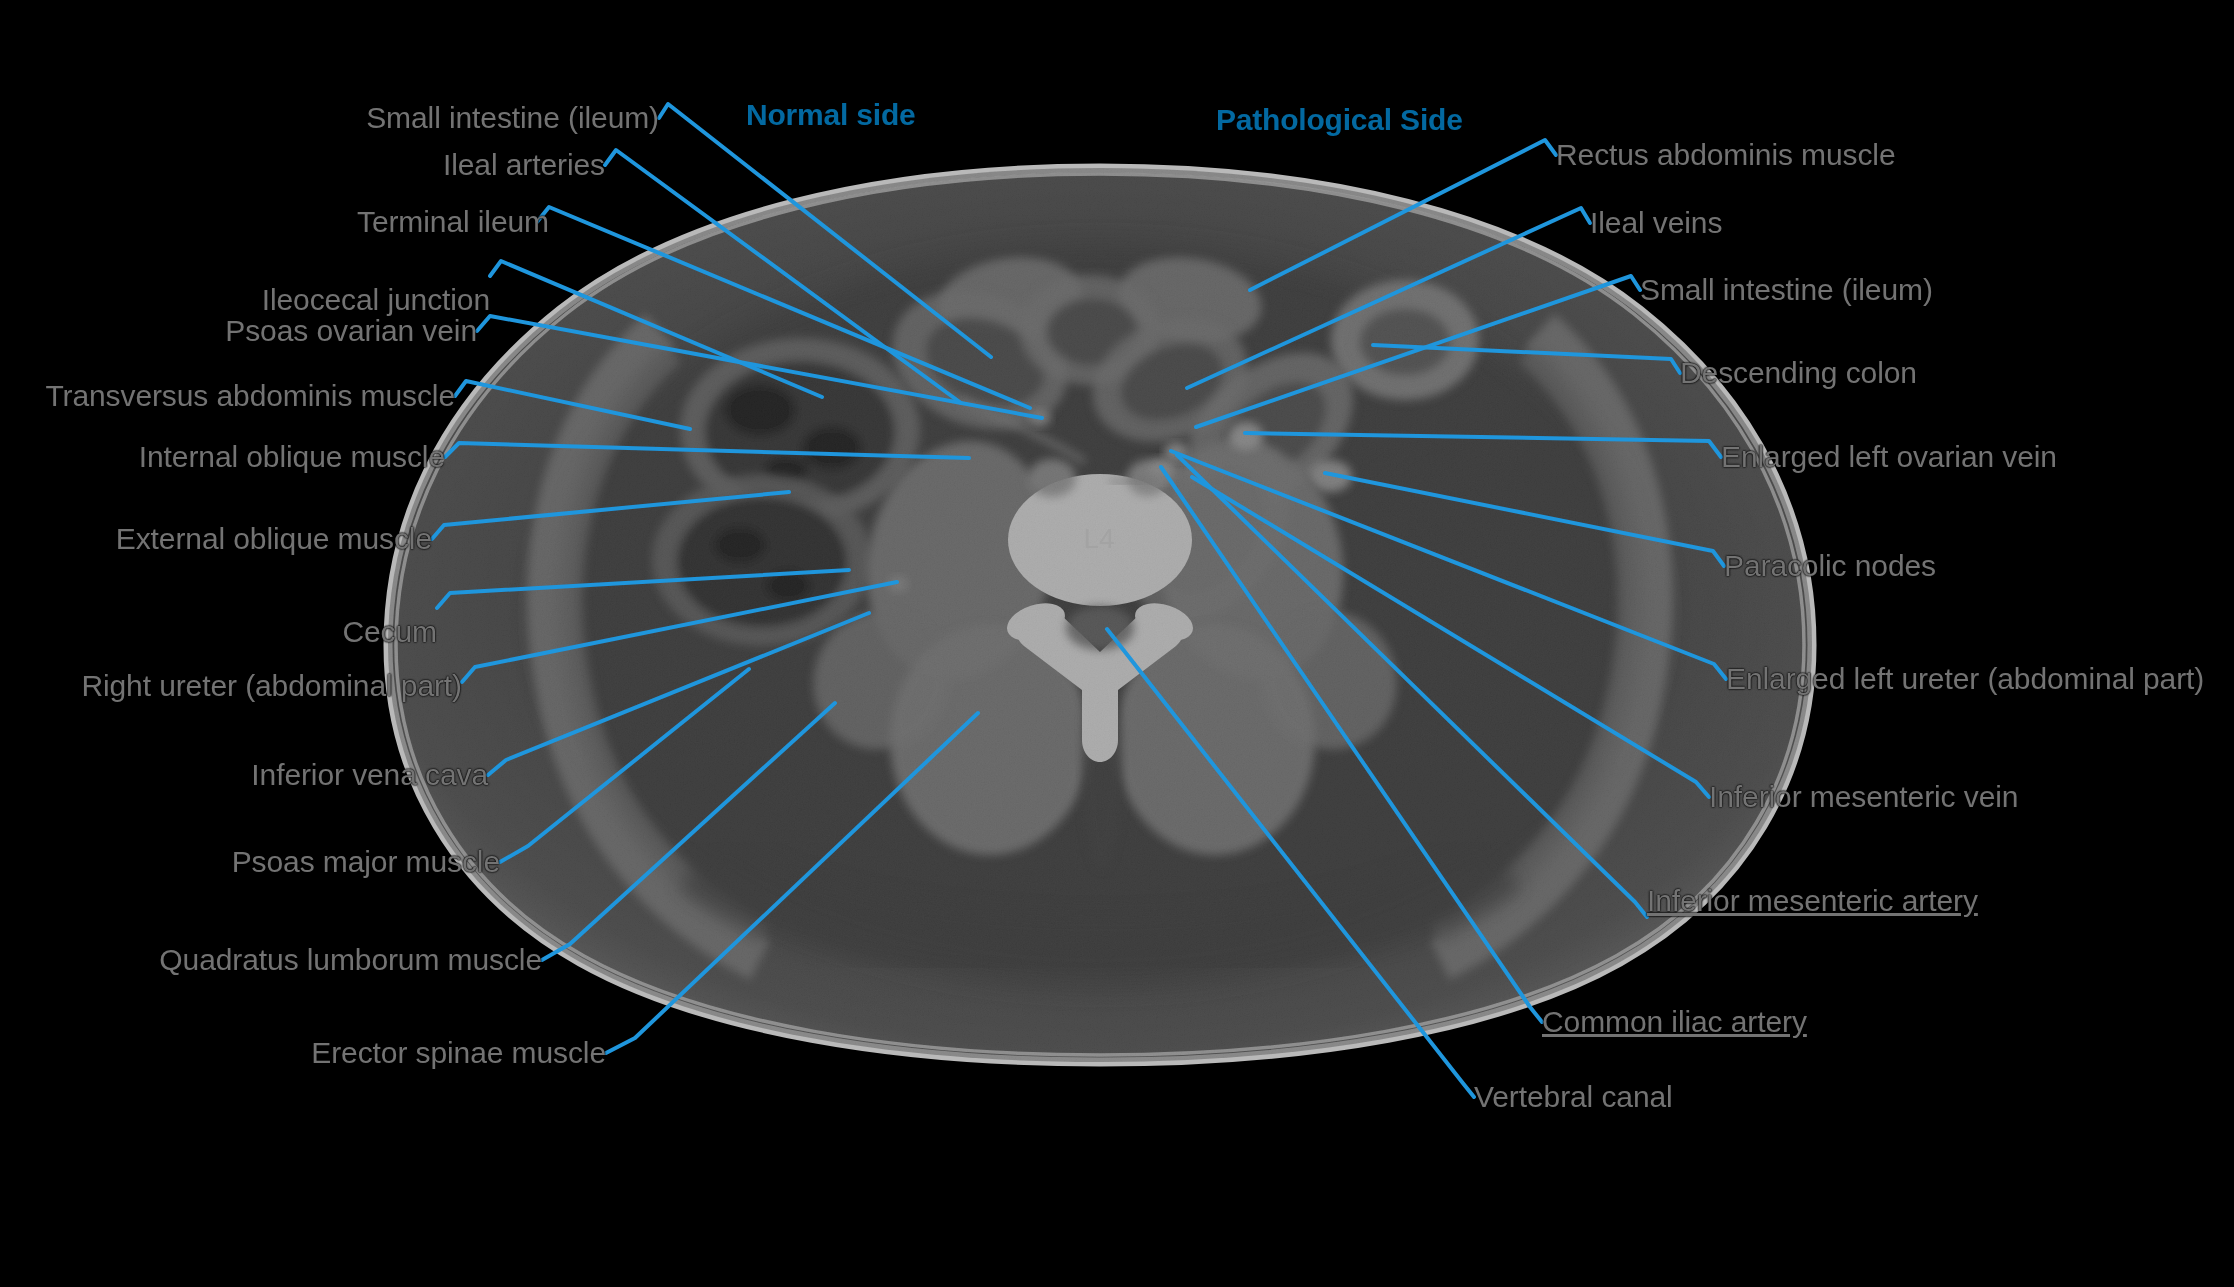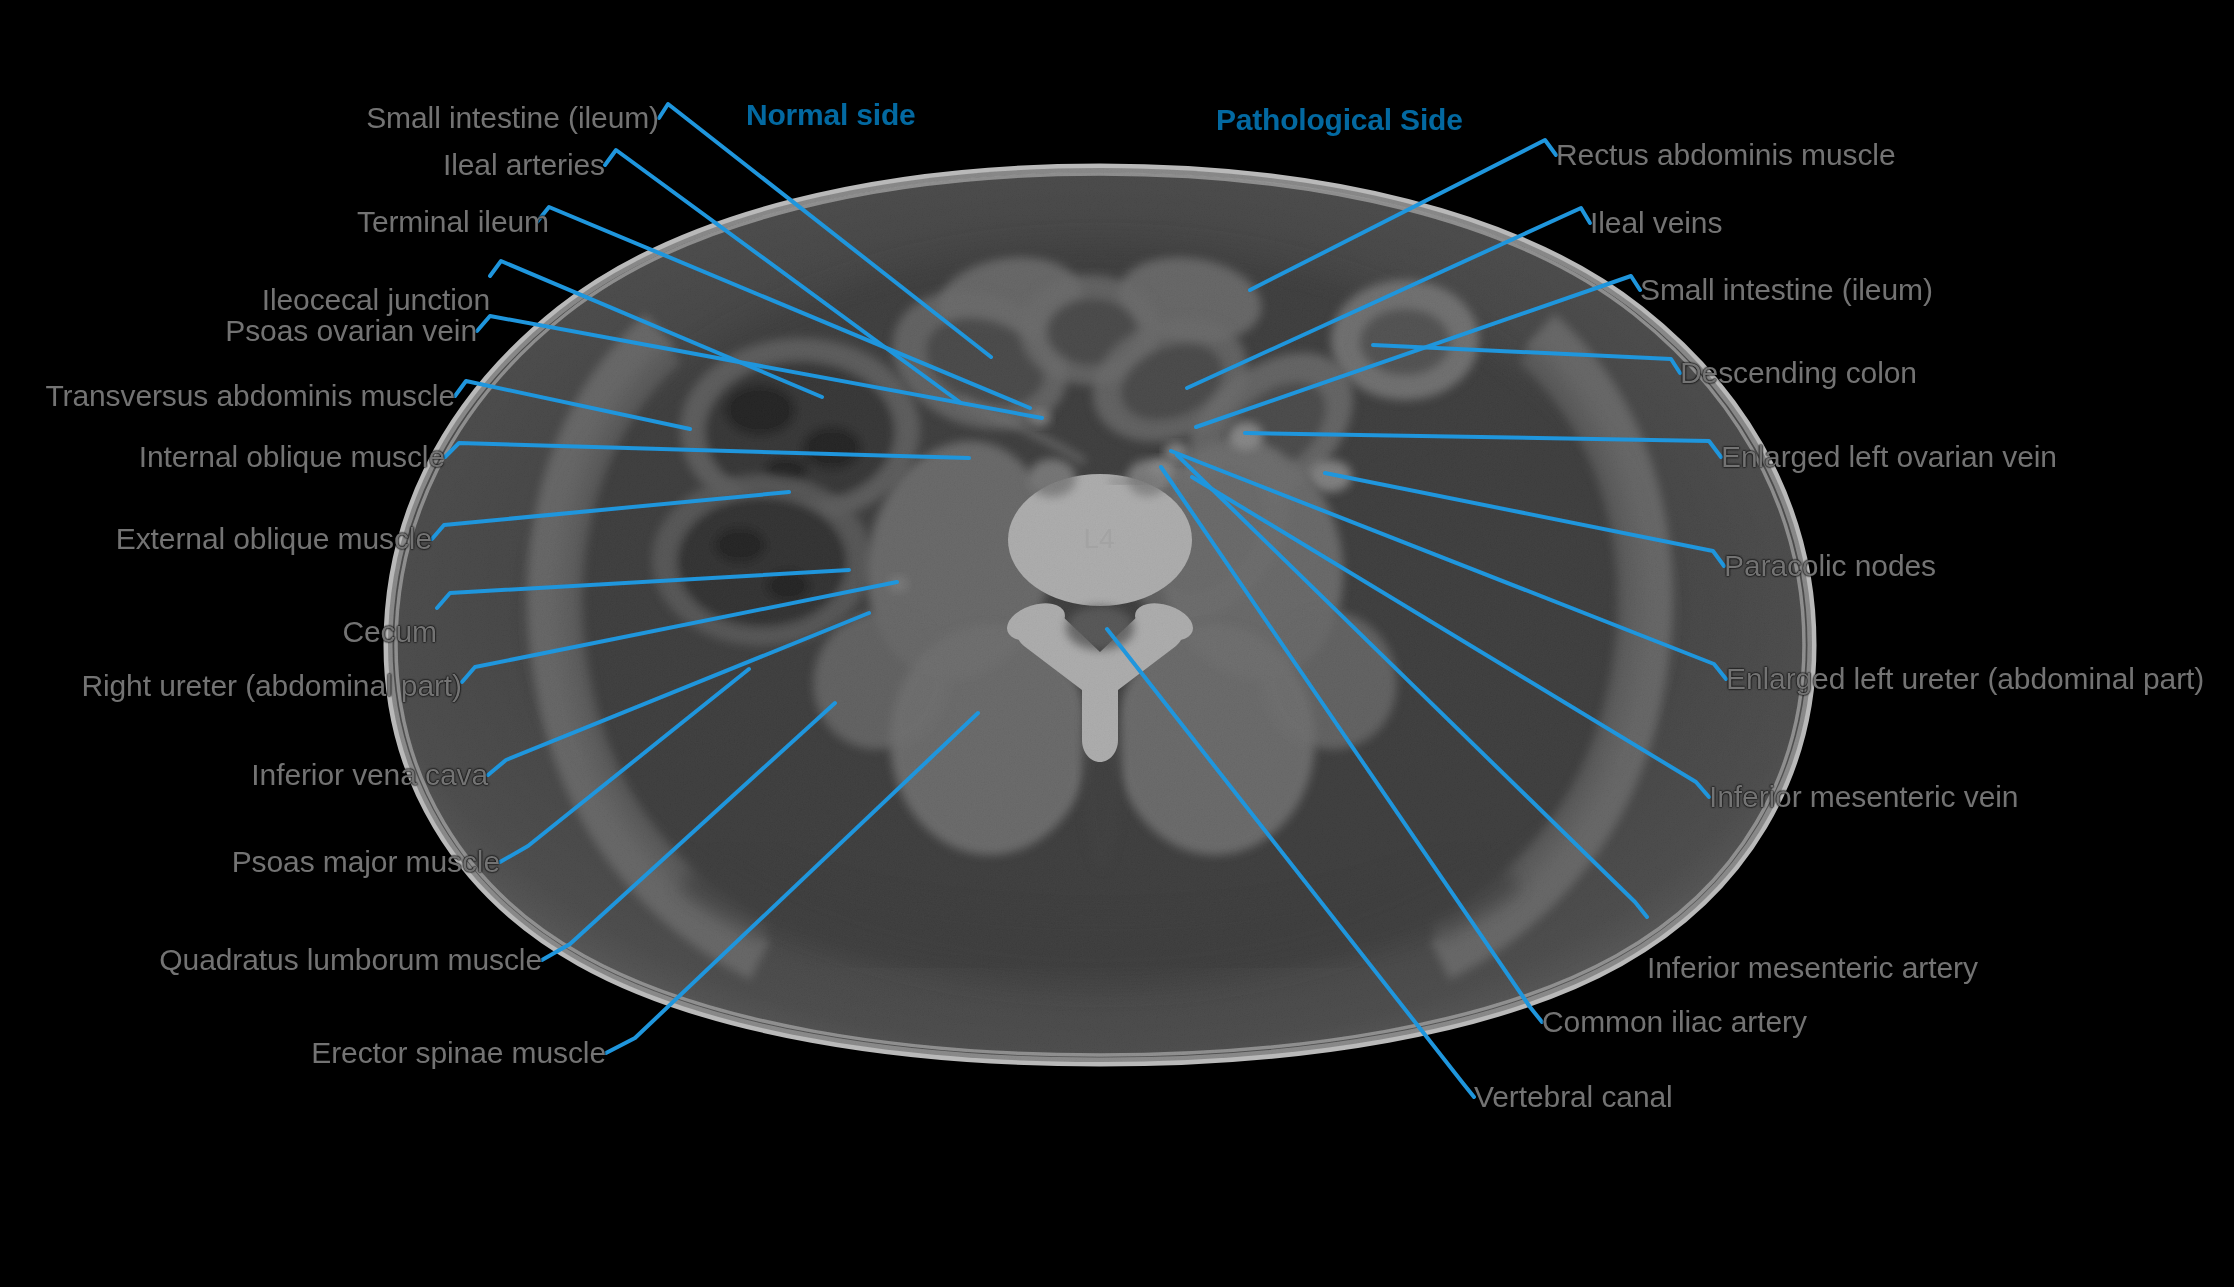--- a/index.html
+++ b/index.html
@@ -297,22 +297,22 @@
       <div class="lbl right-align" style="left: 542px; top: 960px;">Quadratus lumborum muscle</div>
       <div class="lbl right-align" style="left: 606px; top: 1053px;">Erector spinae muscle</div>
       <div class="lbl left-align" style="left: 1556px; top: 155px;">Rectus abdominis muscle</div>
       <div class="lbl left-align" style="left: 1590px; top: 223px;">Ileal veins</div>
       <div class="lbl left-align" style="left: 1640px; top: 290px;">Small intestine (ileum)</div>
       <div class="lbl left-align" style="left: 1680px; top: 373px;">Descending colon</div>
       <div class="lbl left-align" style="left: 1721px; top: 457px;">Enlarged left ovarian vein</div>
       <div class="lbl left-align" style="left: 1724px; top: 566px;">Paracolic nodes</div>
       <div class="lbl left-align" style="left: 1726px; top: 679px;">Enlarged left ureter (abdominal part)</div>
       <div class="lbl left-align" style="left: 1709px; top: 797px;">Inferior mesenteric vein</div>
-      <div class="lbl left-align" style="left: 1647px; top: 968px;">Inferior mesenteric artery</div>
-      <div class="lbl left-align" style="left: 1542px; top: 1022px;">Common iliac artery</div>
+      <div class="lbl left-align" style="left: 1647px; top: 901px; text-decoration: underline;">Inferior mesenteric artery</div>
+      <div class="lbl left-align" style="left: 1542px; top: 1022px; text-decoration: underline;">Common iliac artery</div>
       <div class="lbl left-align" style="left: 1474px; top: 1097px;">Vertebral canal</div>
     </div>
 
   <div id="headings-layer">
       <div class="side-head" style="left: 746px; top: 115px;">Normal side</div>
       <div class="side-head" style="left: 1216px; top: 120px;">Pathological Side</div>
     </div>
 
   <div class="vert-label" id="vert-label" style="left: 1099px; top: 539px;">L4</div>
 

